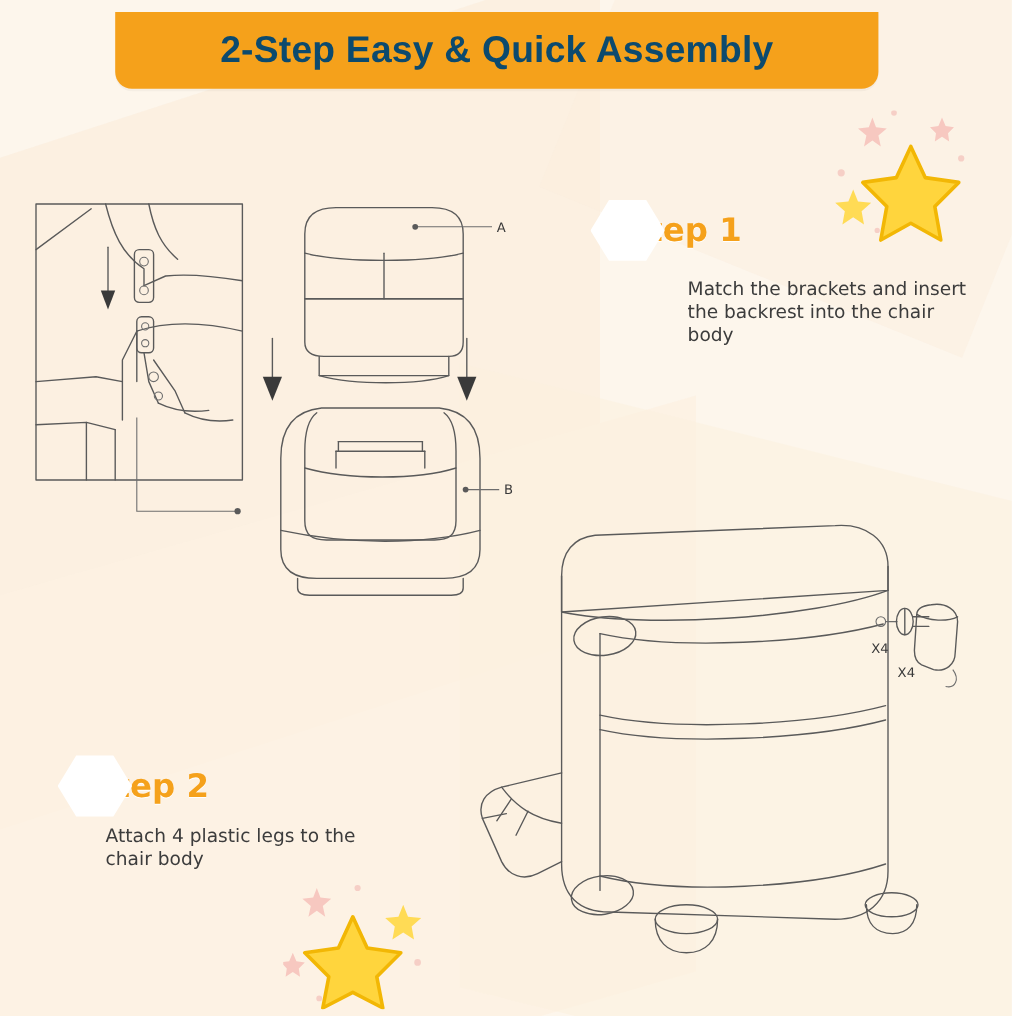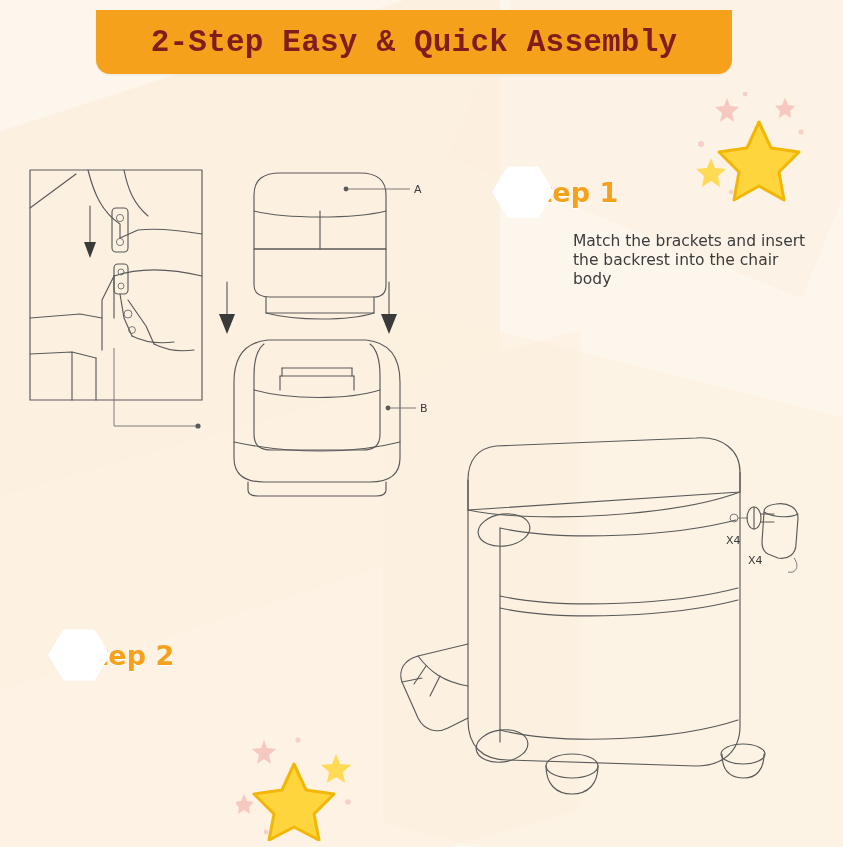--- a/index.html
+++ b/index.html
@@ -69,25 +69,25 @@
     width: 636px;
     height: 64px;
     background: #f5a11b;
     border-radius: 0 0 14px 14px;
     display: flex;
     align-items: center;
     justify-content: center;
     box-shadow: 0 2px 0 rgba(0,0,0,.03);
   }
   .title-banner .title-text {
-    color: #7f1d1d;
+    color: #0c4a6e;
     font-size: 31px;
     font-weight: bold;
     letter-spacing: .2px;
-    font-family: Liberation Mono, monospace;
+    font-family: Liberation Sans, sans-serif;
     white-space: nowrap;
   }
 
   
   .step-tag {
     position: absolute;
     display: flex;
     align-items: center;
   }
   .hex {
@@ -270,20 +270,21 @@
   <div class="step-tag" id="step1-tag">
     <div class="hex"></div>
     <div class="step-title">Step 1</div>
   </div>
   <div class="step-body" id="step1-body">Match the brackets and insert the backrest into the chair body</div>
 
   <div class="step-tag" id="step2-tag">
     <div class="hex"></div>
     <div class="step-title">Step 2</div>
   </div>
+  <div class="step-body" id="step2-body">Attach 4 plastic legs to the chair body</div>
 
   <svg class="star-cluster" id="stars-top" width="120" height="110" viewBox="0 0 120 110">
     <polygon class="star-main" points="72,30 84,56 112,60 92,80 97,108 72,94 47,108 52,80 32,60 60,56"></polygon>
     <polygon class="star-sm" points="24,66 28,76 39,77 31,84 33,95 24,89 15,95 17,84 9,77 20,76"></polygon>
     <polygon class="star-pink" points="40,6 43,14 52,15 45,21 47,30 40,25 33,30 35,21 28,15 37,14"></polygon>
     <polygon class="star-pink" points="98,6 101,13 108,14 103,19 104,26 98,22 92,26 93,19 88,14 95,13"></polygon>
     <circle class="star-dot" cx="14" cy="52" r="3"></circle>
     <circle class="star-dot" cx="58" cy="2" r="2.4"></circle>
     <circle class="star-dot" cx="114" cy="40" r="2.6"></circle>
     <circle class="star-dot" cx="44" cy="100" r="2.2"></circle>

